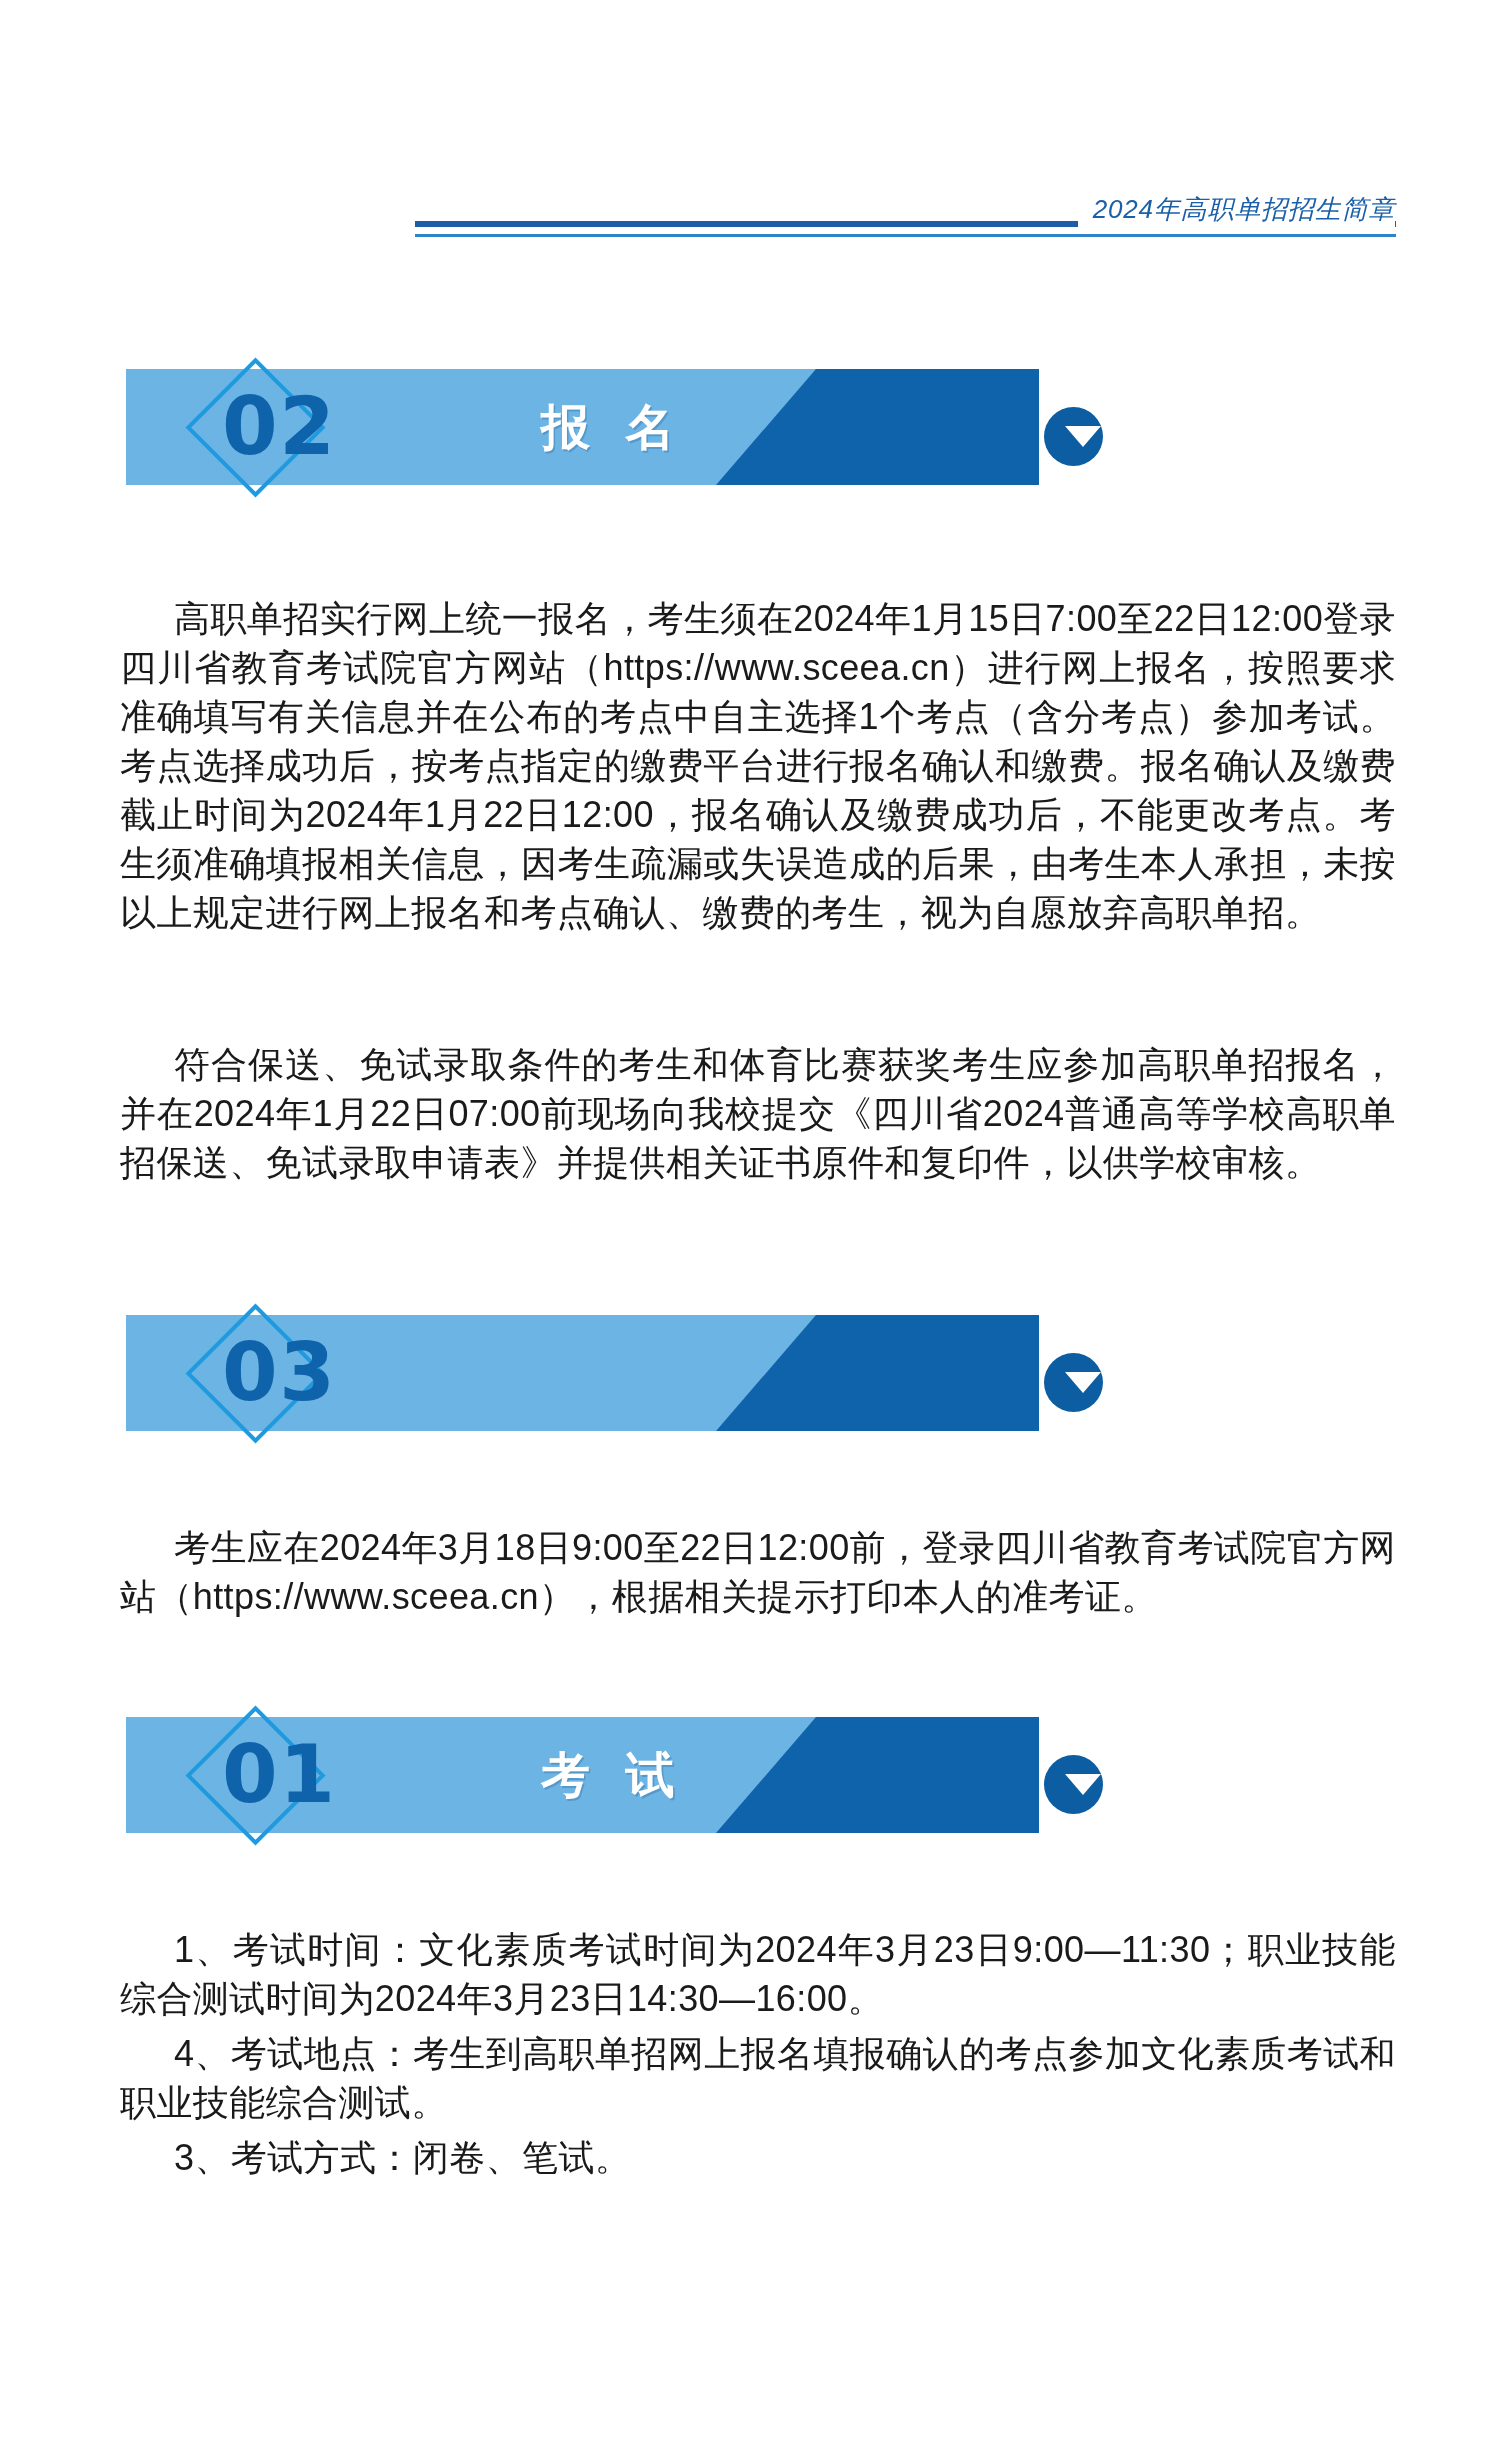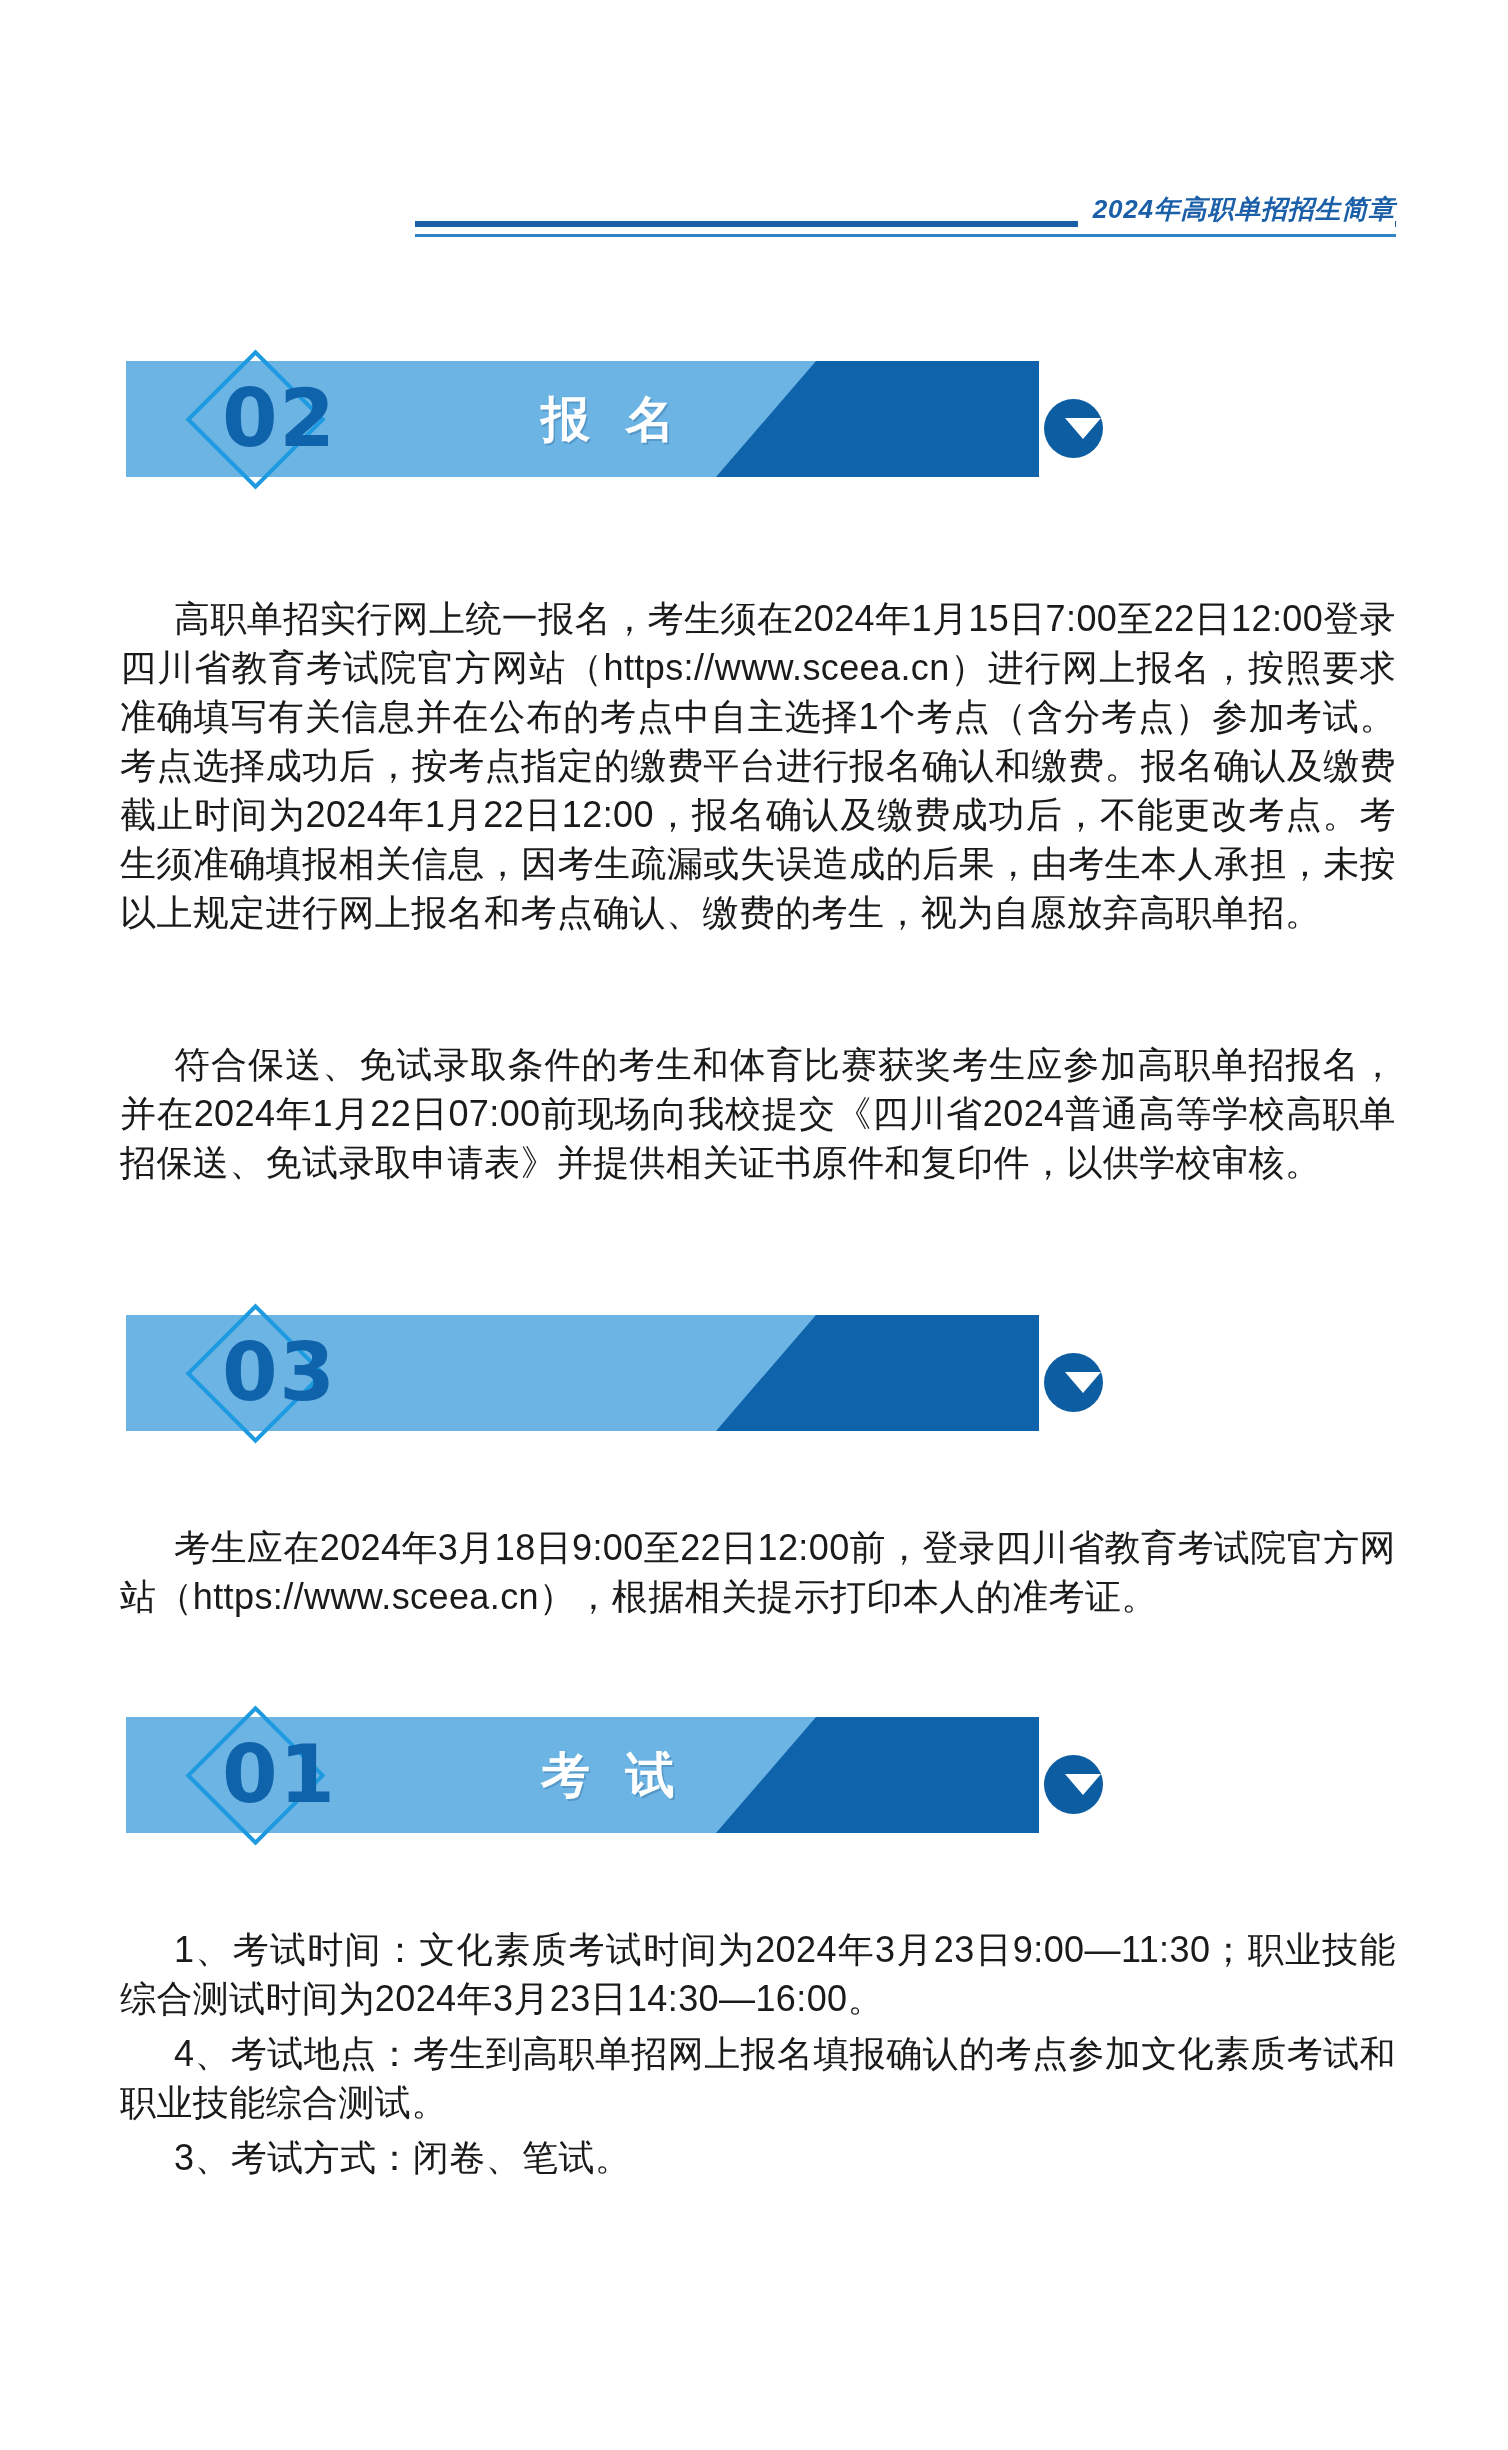--- a/index.html
+++ b/index.html
@@ -39,21 +39,21 @@
     width: 981px;
     height: 3.2px;
     background: #2f84c8;
   }
   .header-title {
     position: absolute;
     right: 113px;
     top: 0px;
     font-size: 26px;
     font-style: italic;
-    font-weight: bold;
+    font-weight: normal;
     color: #1a5fa8;
     letter-spacing: 0.8px;
     background: #ffffff;
     padding-left: 14.4px;
     line-height: 37px;
     white-space: nowrap;
   }
 
   
   .banner {
@@ -149,21 +149,21 @@
 </style>
 </head>
 <body>
 
 <div class="header">
   <div class="header-rule"></div>
   <div class="header-rule2"></div>
   <div class="header-title">2024年高职单招招生简章</div>
 </div>
 
-<div class="banner" style="top:350px;">
+<div class="banner" style="top:358px;">
   <div class="bar-light"></div>
   <div class="bar-dark"></div>
   <div class="diamond"></div>
   <div class="num">02</div>
   <div class="label wide">报 名</div>
   <div class="circle"></div>
   <div class="tri"></div>
 </div>
 
 <div class="para indent" style="top:594px;">高职单招实行网上统一报名，考生须在2024年1月15日7:00至22日12:00登录四川省教育考试院官方网站（https://www.sceea.cn）进行网上报名，按照要求准确填写有关信息并在公布的考点中自主选择1个考点（含分考点）参加考试。考点选择成功后，按考点指定的缴费平台进行报名确认和缴费。报名确认及缴费截止时间为2024年1月22日12:00，报名确认及缴费成功后，不能更改考点。考生须准确填报相关信息，因考生疏漏或失误造成的后果，由考生本人承担，未按以上规定进行网上报名和考点确认、缴费的考生，视为自愿放弃高职单招。</div>

